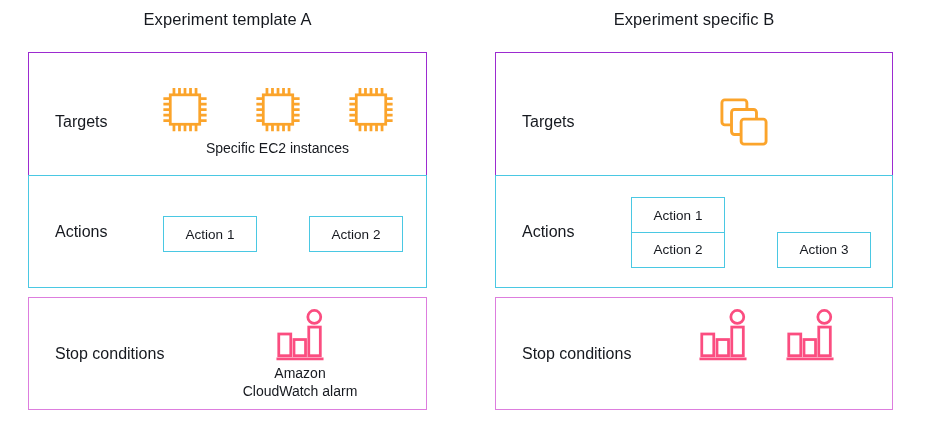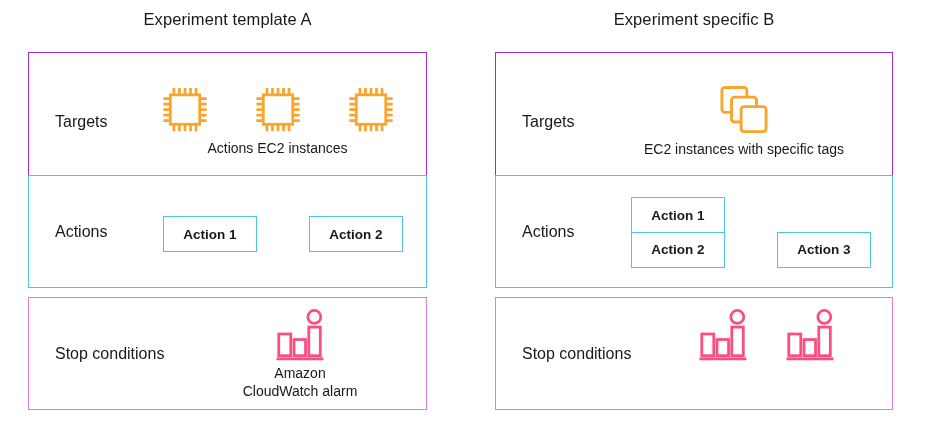--- a/index.html
+++ b/index.html
@@ -33,21 +33,21 @@
   .chip-row{gap:47px;}
   .cw-row{gap:39px;}
   .caption{font-size:14px;text-align:center;line-height:1.28;}
   .caption span{display:block;}
   .ec2{color:var(--ec2-orange,#FBA42B);display:block;}
   .cw{color:var(--cloudwatch-pink,#FB4D80);display:block;}
   .action-chip{
     position:absolute;box-sizing:border-box;width:94px;height:36px;
     border:1.5px solid var(--actions-border,#4AC8E3);background:#fff;
     display:flex;align-items:center;justify-content:center;
-    font-size:13.5px;white-space:nowrap;font-weight:bold;
+    font-size:13.5px;white-space:nowrap;
   }
   .col-a .ac1{left:134px;top:40px;}
   .col-a .ac2{left:280px;top:40px;}
   .col-b .ac1{left:135px;top:21px;}
   .col-b .ac2{left:135px;top:55.5px;}
   .col-b .ac3{left:281px;top:55.5px;text-align:right;}
 </style>
 </head>
 <body>
 
@@ -85,21 +85,21 @@
     <g fill="none" stroke="currentColor" stroke-width="3">
       <rect x="9" y="9" width="32" height="32" fill="#fff"></rect>
       <path d="M13 1.5V9M19 1.5V9M25 1.5V9M31 1.5V9M37 1.5V9"></path>
       <path d="M13 41v7.5M19 41v7.5M25 41v7.5M31 41v7.5M37 41v7.5"></path>
       <path d="M1.5 13H9M1.5 19H9M1.5 25H9M1.5 31H9M1.5 37H9"></path>
       <path d="M41 13h7.5M41 19h7.5M41 25h7.5M41 31h7.5M41 37h7.5"></path>
     </g>
   </svg>
 
         </div>
-        <div class="caption">Actions EC2 instances</div>
+        <div class="caption">Specific EC2 instances</div>
       </div>
     </div>
 
     <div class="box actions-box">
       <span class="box-label">Actions</span>
       <div class="action-chip ac1">Action 1</div>
       <div class="action-chip ac2">Action 2</div>
     </div>
 
     <div class="box stop-box">
@@ -136,21 +136,20 @@
 
   <svg class="ec2" width="48" height="48" viewBox="0 0 50 50" aria-hidden="true">
     <g fill="#fff" stroke="currentColor" stroke-width="3">
       <rect x="2" y="2" width="26" height="26" rx="3"></rect>
       <rect x="12" y="12" width="26" height="26" rx="3"></rect>
       <rect x="22" y="22" width="26" height="26" rx="3"></rect>
     </g>
   </svg>
 
         </div>
-        <div class="caption">EC2 instances with specific tags</div>
       </div>
     </div>
 
     <div class="box actions-box">
       <span class="box-label">Actions</span>
       <div class="action-chip ac1">Action 1</div>
       <div class="action-chip ac2">Action 2</div>
       <div class="action-chip ac3">Action 3</div>
     </div>
 

